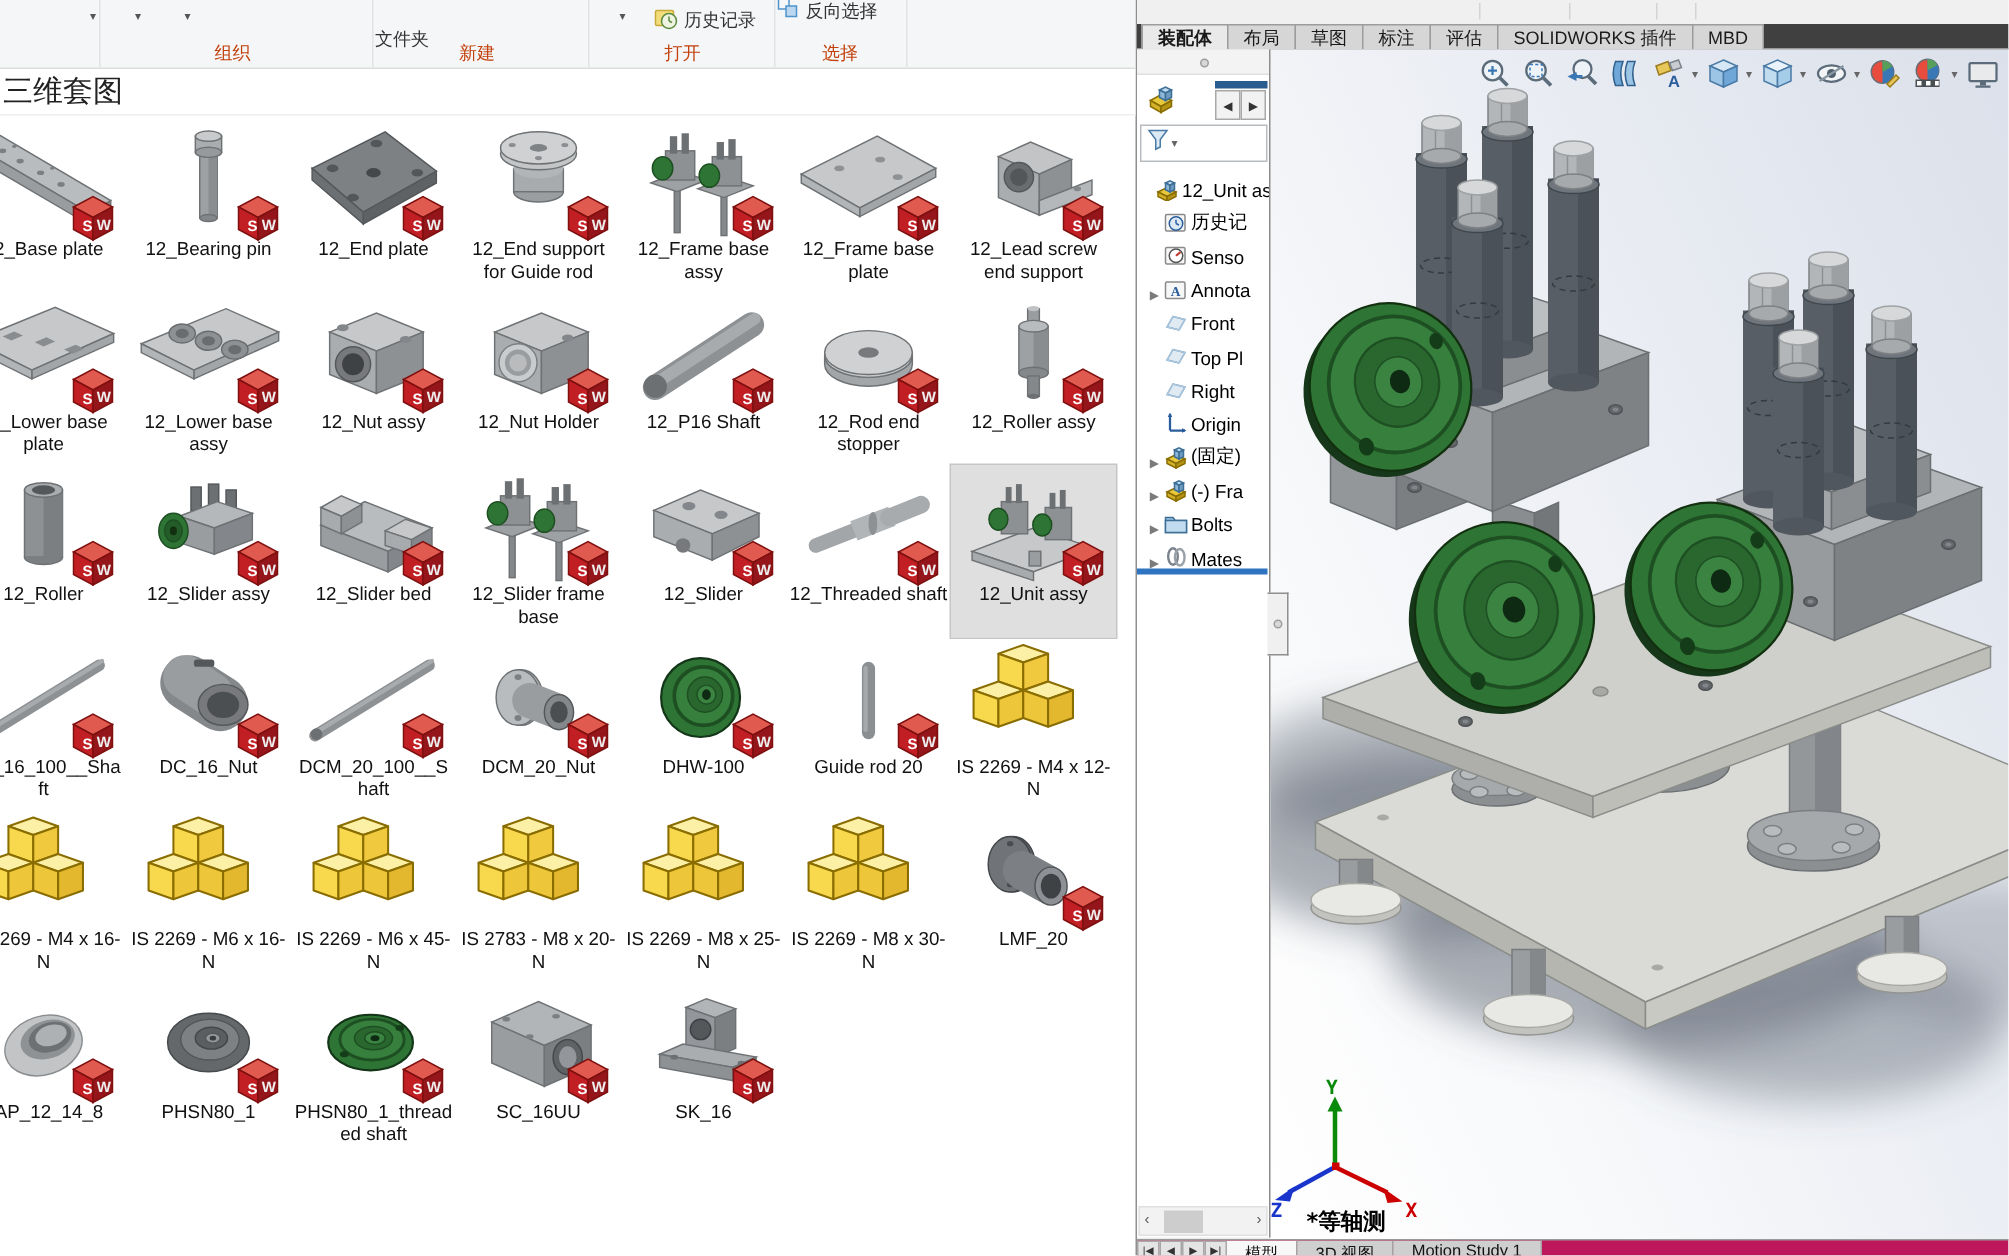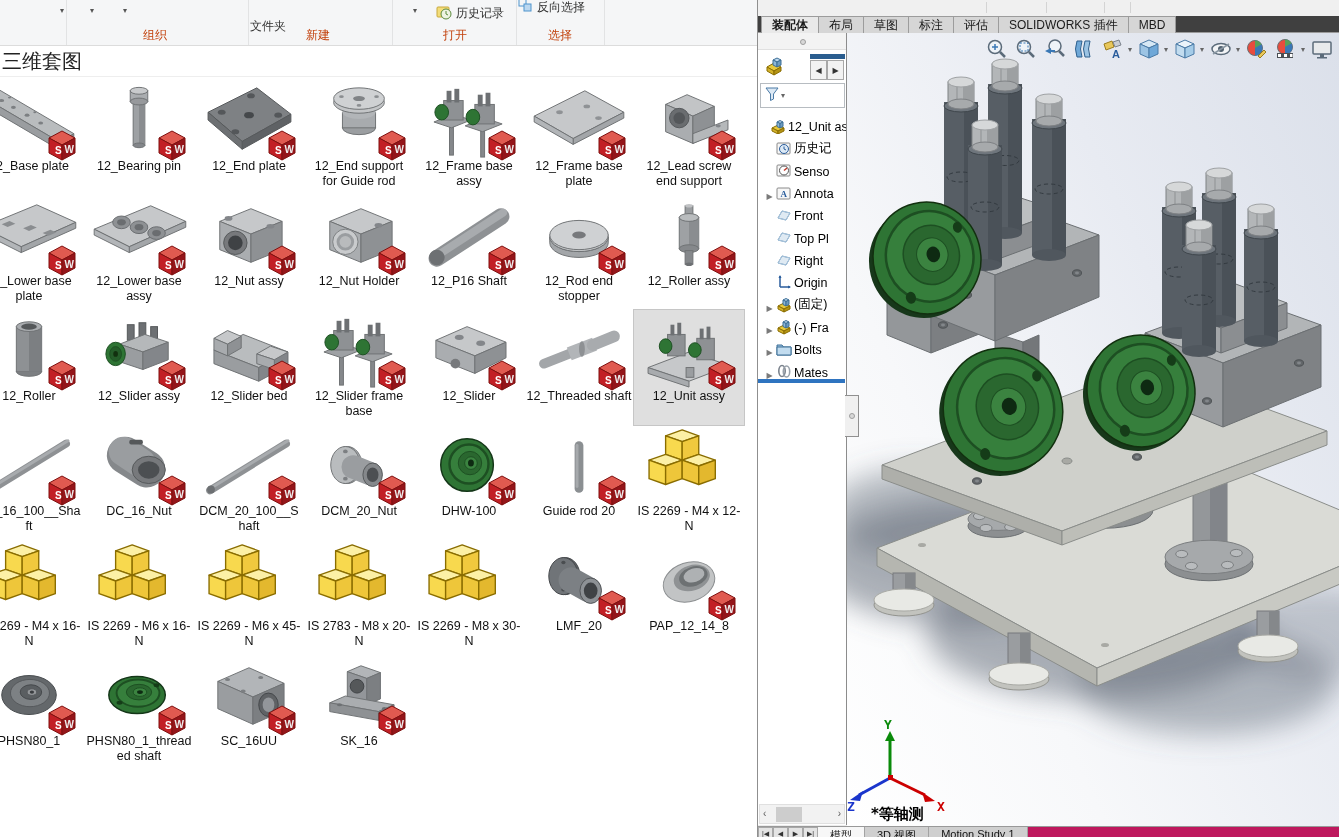--- a/index.html
+++ b/index.html
@@ -772,20 +772,38 @@
                 <polygon points="9,33 26,27 43,33 26,39" fill="#fcf0a6"></polygon>
                 <polygon points="43,33 60,27 77,33 60,39" fill="#fcf0a6"></polygon>
                 <polygon points="9,33 26,39 26,58 9,52" fill="#f8d94e"></polygon>
                 <polygon points="26,39 43,33 43,52 26,58" fill="#eec63a"></polygon>
                 <polygon points="43,33 60,39 60,58 43,52" fill="#eec63a"></polygon>
                 <polygon points="60,39 77,33 77,52 60,58" fill="#e3b82e"></polygon>
               </g>
             </svg>
           </div>
           <div class="fname">IS 2783 - M8 x 20-N</div>
+        </div>
+        <div class="cell">
+          <div class="thumb">
+            <svg width="100" height="76" viewBox="0 0 100 78">
+              <g stroke="#8a6d00" stroke-width="1.4" stroke-linejoin="round">
+                <polygon points="26,8 43,2 60,8 43,14" fill="#fcf0a6"></polygon>
+                <polygon points="26,8 43,14 43,33 26,27" fill="#f8d94e"></polygon>
+                <polygon points="43,14 60,8 60,27 43,33" fill="#f0c93e"></polygon>
+                <polygon points="9,33 26,27 43,33 26,39" fill="#fcf0a6"></polygon>
+                <polygon points="43,33 60,27 77,33 60,39" fill="#fcf0a6"></polygon>
+                <polygon points="9,33 26,39 26,58 9,52" fill="#f8d94e"></polygon>
+                <polygon points="26,39 43,33 43,52 26,58" fill="#eec63a"></polygon>
+                <polygon points="43,33 60,39 60,58 43,52" fill="#eec63a"></polygon>
+                <polygon points="60,39 77,33 77,52 60,58" fill="#e3b82e"></polygon>
+              </g>
+            </svg>
+          </div>
+          <div class="fname">IS 2269 - M8 x 25-N</div>
         </div>
         <div class="cell">
           <div class="thumb">
             <svg width="100" height="76" viewBox="0 0 100 78">
               <g stroke="#8a6d00" stroke-width="1.4" stroke-linejoin="round">
                 <polygon points="26,8 43,2 60,8 43,14" fill="#fcf0a6"></polygon>
                 <polygon points="26,8 43,14 43,33 26,27" fill="#f8d94e"></polygon>
                 <polygon points="43,14 60,8 60,27 43,33" fill="#f0c93e"></polygon>
                 <polygon points="9,33 26,27 43,33 26,39" fill="#fcf0a6"></polygon>
                 <polygon points="43,33 60,27 77,33 60,39" fill="#fcf0a6"></polygon>

